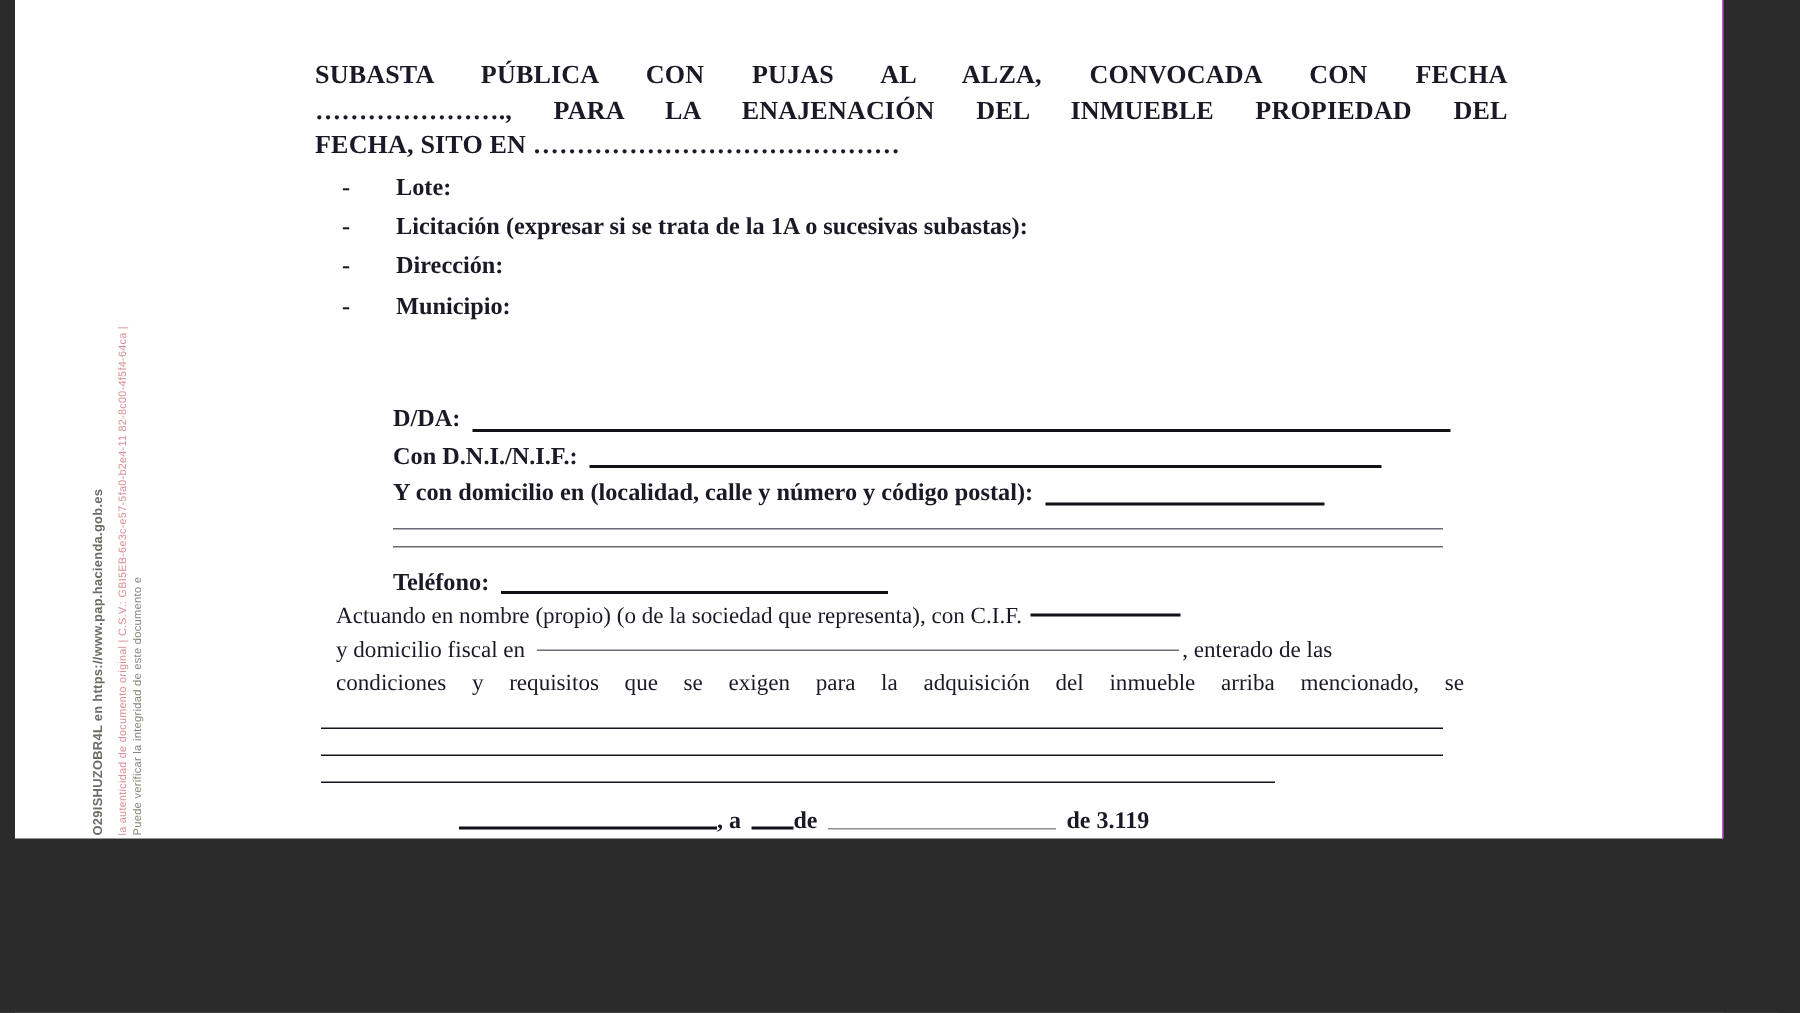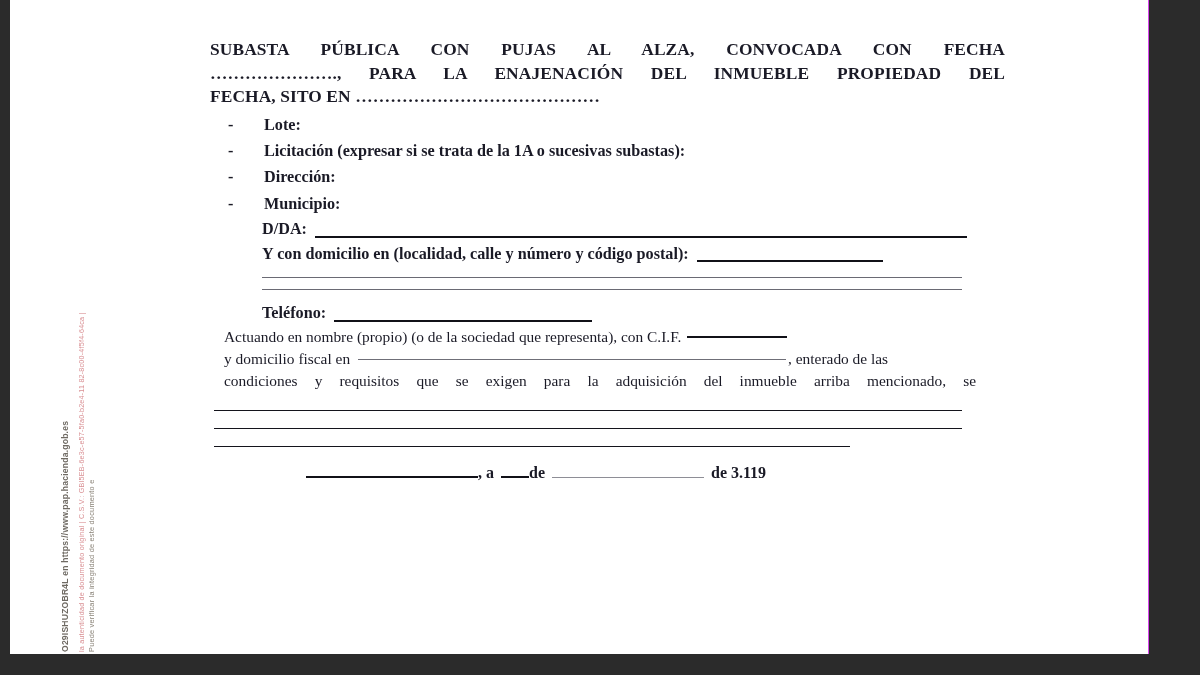--- a/index.html
+++ b/index.html
@@ -28,21 +28,21 @@
     left: 0; top: 0;
     width: 10px; height: 675px;
     background: #2b2b2b;
   }
 
   
   #page {
     position: absolute;
     left: 10px; top: 0;
     width: 1138px;
-    height: 654px;
+    height: 559px;
     background: #ffffff;
     border-right: 1px solid #d946ef;
     overflow: hidden;
   }
 
   
   #right-bg {
     position: absolute;
     left: 1149px; top: 0;
     width: 51px; height: 675px;
@@ -120,20 +120,21 @@
     position: relative;
     padding-left: 36px;
   }
   ul.lot-list li .dash {
     position: absolute;
     left: 0;
     top: 0;
   }
 
   .fields {
+    margin-top: 50px;
     padding-left: 52px;
     font-size: 16.2px;
     font-weight: bold;
     line-height: 1.52;
   }
   .fields .row {
     display: flex;
     align-items: flex-end;
     white-space: nowrap;
   }
@@ -242,20 +243,24 @@
         </li>
       </ul>
 
       <div class="fields">
 
         <div class="row">
           <span>D/DA:</span>
           <span class="rule" style="width:652px; margin-left:8px;"></span>
         </div>
 
+        <div class="row">
+          <span>Con D.N.I./N.I.F.:</span>
+          <span class="rule" style="width:528px; margin-left:8px;"></span>
+        </div>
 
         <div class="row">
           <span>Y con domicilio en (localidad, calle y número y código postal):</span>
           <span class="rule" style="width:186px; margin-left:8px;"></span>
         </div>
 
         <div class="addr-rule"></div>
         <div class="addr-rule"></div>
 
         <div class="row phone-row">

